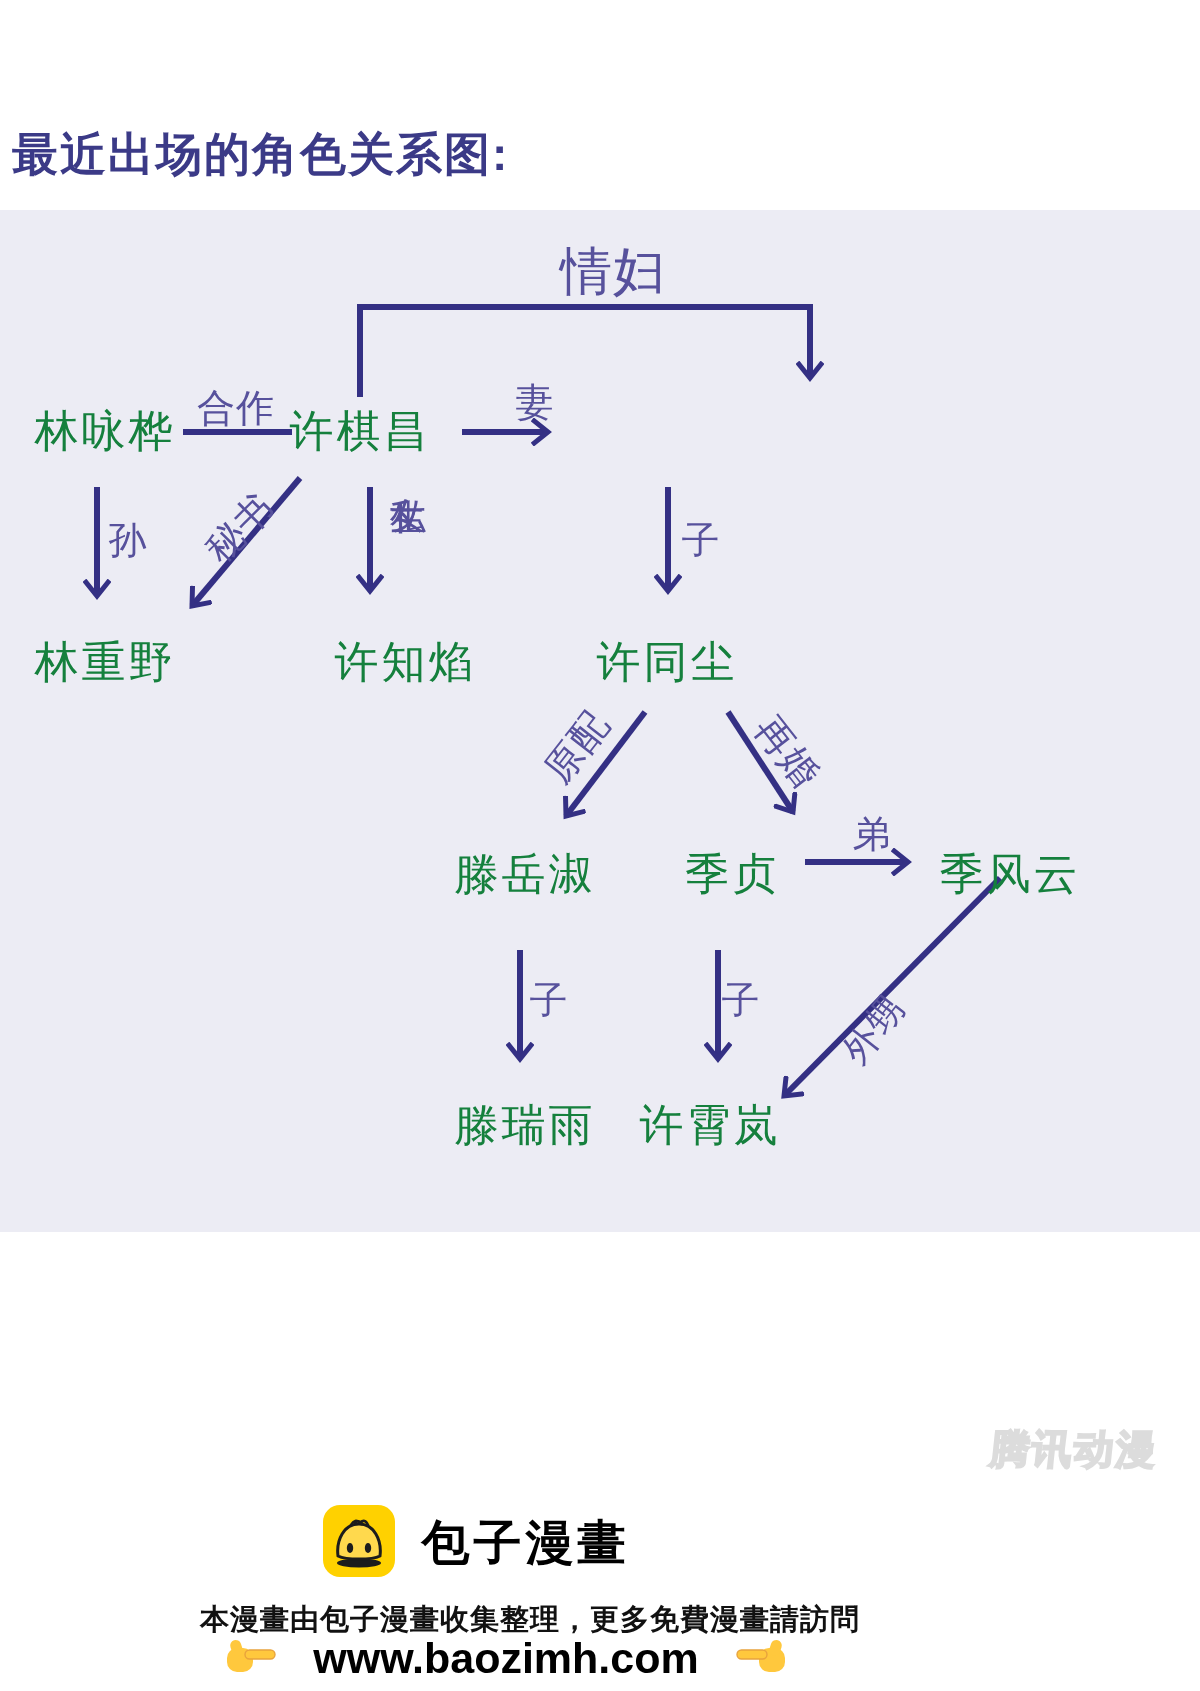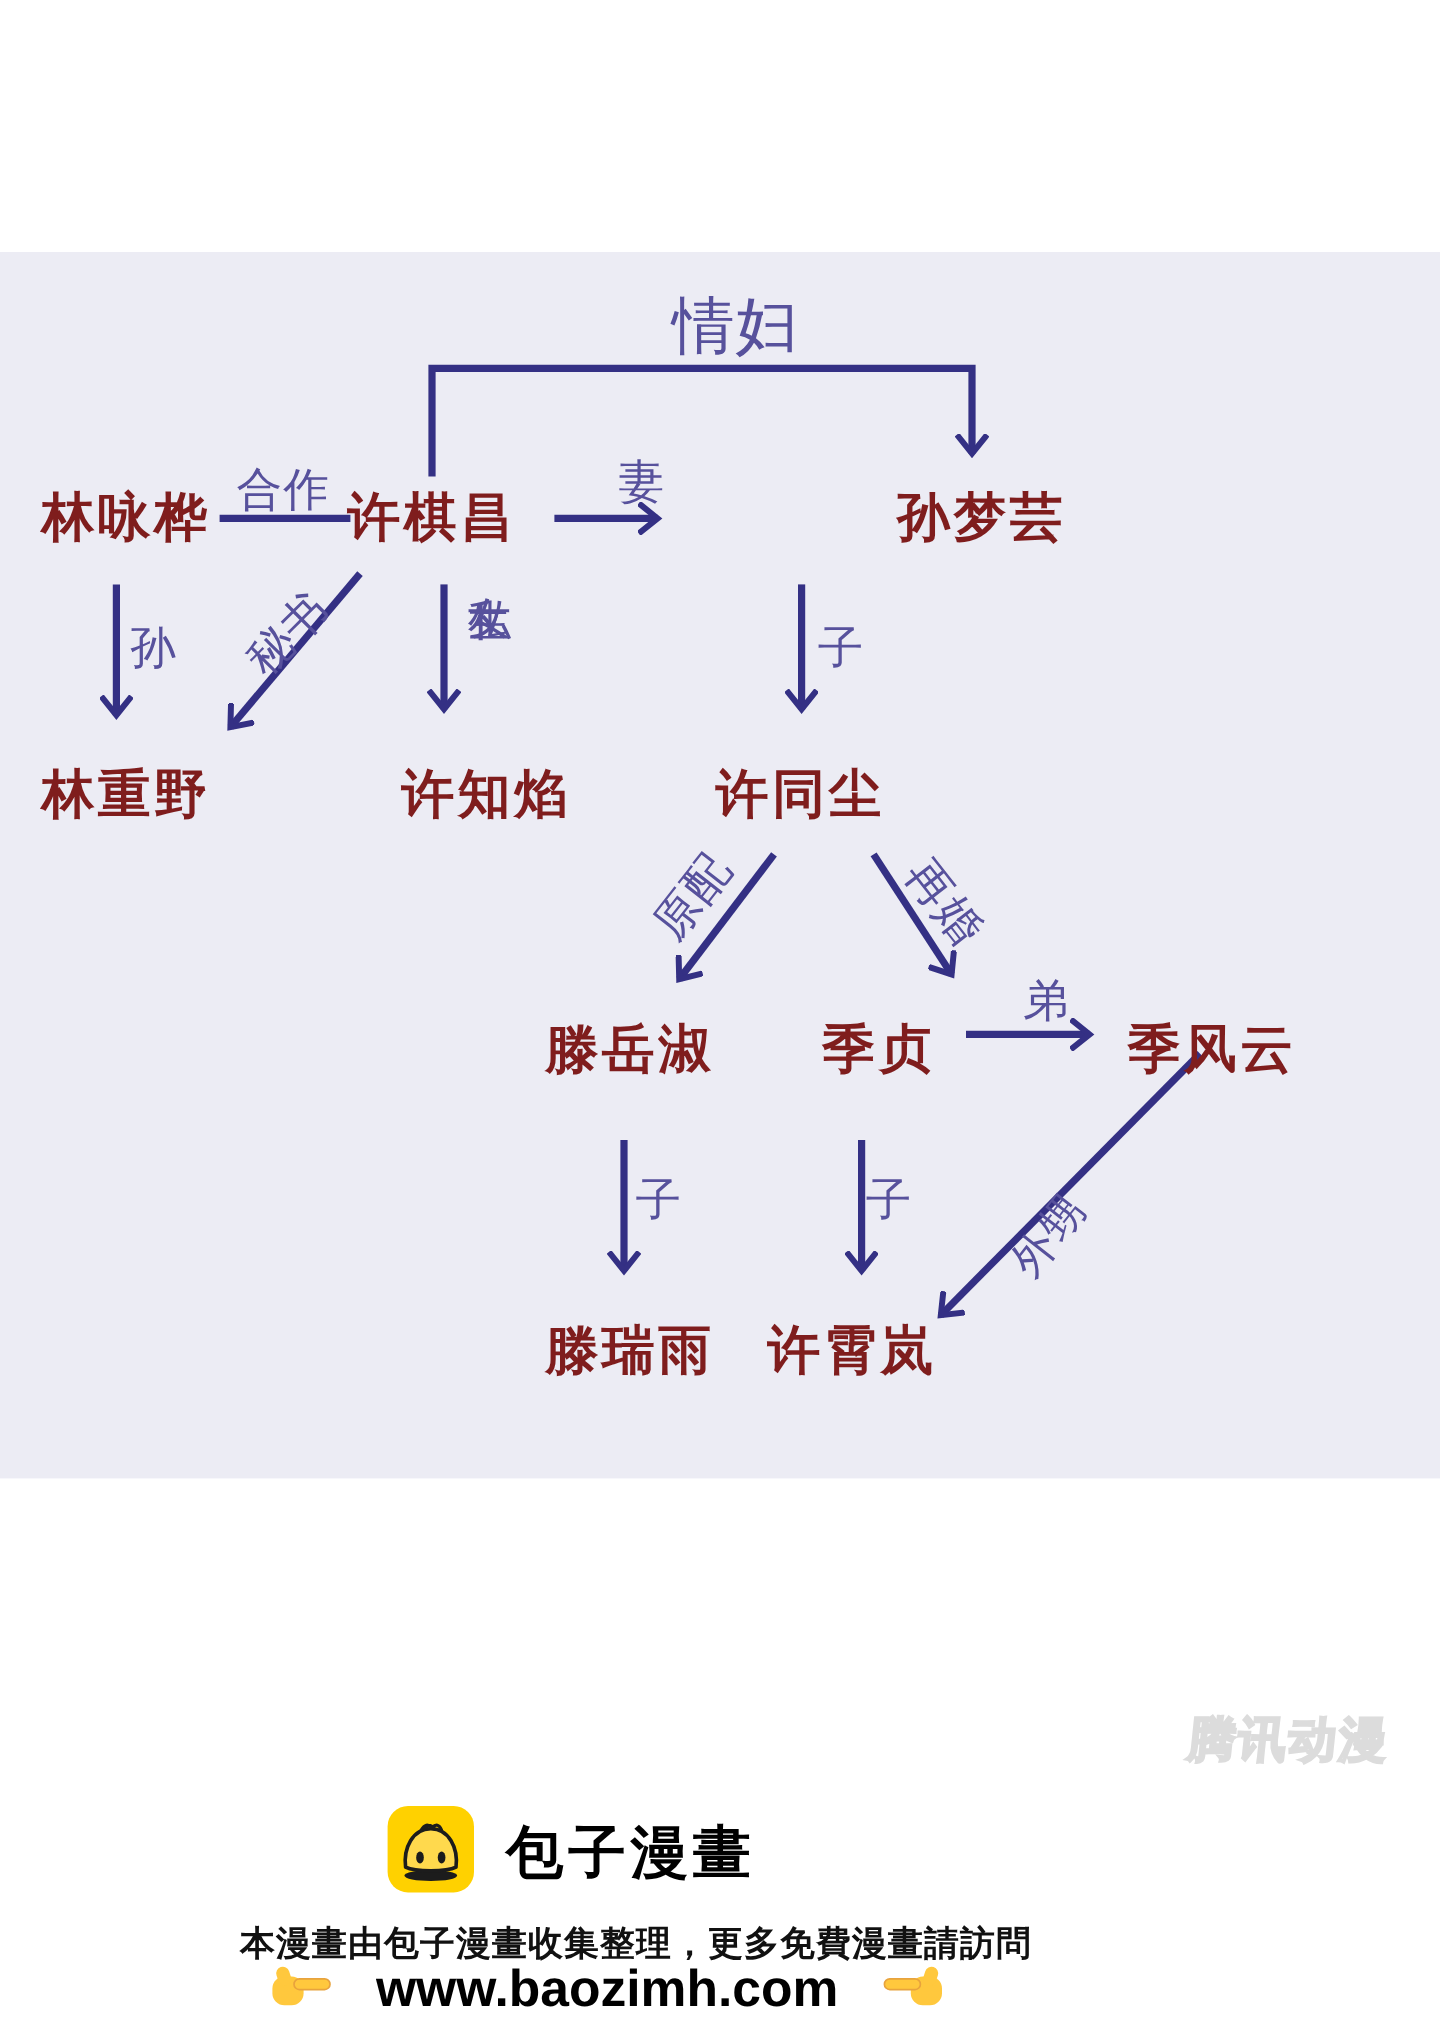--- a/index.html
+++ b/index.html
@@ -10,21 +10,21 @@
   .page-title{
     position:absolute;left:12px;top:124px;
     font-size:46px;font-weight:700;letter-spacing:2px;color:#3b3a87;white-space:nowrap;
   }
   .panel{
     position:absolute;left:0;top:210px;width:1200px;height:1022px;background:#ececf4;
   }
   .edges-svg{position:absolute;left:0;top:0;width:1200px;height:1022px;}
   .node{
     position:absolute;transform:translateX(-50%);
-    font-size:44px;font-weight:700;letter-spacing:3px;color:#7f1d1d;white-space:nowrap;
+    font-size:44px;font-weight:400;letter-spacing:3px;color:#15803d;white-space:nowrap;
   }
   .edge-label{
     position:absolute;transform:translate(-50%,-50%);
     font-size:38px;font-weight:500;color:#57519c;white-space:nowrap;letter-spacing:1px;
   }
   .edge-label.rot-m45{transform:translate(-50%,-50%) rotate(-45deg);}
   .edge-label.rot-m52{transform:translate(-50%,-50%) rotate(-52deg);}
   .edge-label.rot-p52{transform:translate(-50%,-50%) rotate(52deg);}
   .edge-label.vertical{
     transform:none;writing-mode:vertical-rl;text-orientation:upright;
@@ -50,20 +50,21 @@
     display:flex;align-items:center;justify-content:center;gap:36px;
   }
   .url-text{font-size:43px;font-weight:700;color:#000000;}
   .hand-icon{display:block;}
 </style>
 </head>
 <body>
 
 <div class="page">
 
+  <div class="page-title">最近出场的角色关系图:</div>
 
   <div class="panel">
 
     <svg class="edges-svg" viewBox="0 0 1200 1022" xmlns="http://www.w3.org/2000/svg">
       <defs>
         <marker id="ah" viewBox="0 0 10 10" refX="6" refY="5" markerWidth="4.6" markerHeight="4.6" orient="auto-start-reverse" markerUnits="strokeWidth">
           <path d="M1,1 L6,5 L1,9" fill="none" stroke="#343084" stroke-width="1.8" stroke-linecap="square"></path>
         </marker>
       </defs>
       <g stroke="#343084" stroke-width="6" fill="none">
@@ -78,21 +79,20 @@
         <path d="M728,502 L793,602" marker-end="url(#ah)"></path>
         <path d="M805,652 L908,652" marker-end="url(#ah)"></path>
         <path d="M520,740 L520,849" marker-end="url(#ah)"></path>
         <path d="M718,740 L718,849" marker-end="url(#ah)"></path>
         <path d="M1000,668 L784,886" marker-end="url(#ah)"></path>
       </g>
     </svg>
 
     <div class="node" style="left:105px; top:192px;">林咏桦</div>
     <div class="node" style="left:360px; top:192px;">许棋昌</div>
-    <div class="node" style="left:818px; top:192px;">孙梦芸</div>
 
     <div class="node" style="left:105px; top:423px;">林重野</div>
     <div class="node" style="left:405px; top:423px;">许知焰</div>
     <div class="node" style="left:667px; top:423px;">许同尘</div>
 
     <div class="node" style="left:525px; top:635px;">滕岳淑</div>
     <div class="node" style="left:732px; top:635px;">季贞</div>
     <div class="node" style="left:1010px;top:635px;">季风云</div>
 
     <div class="node" style="left:525px; top:886px;">滕瑞雨</div>

